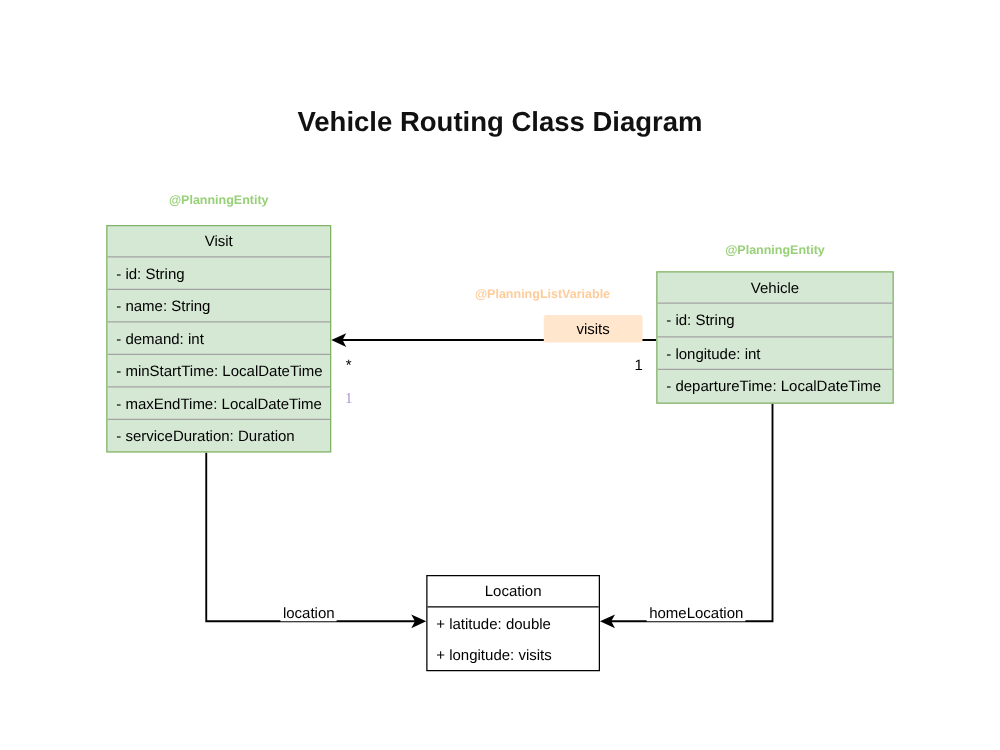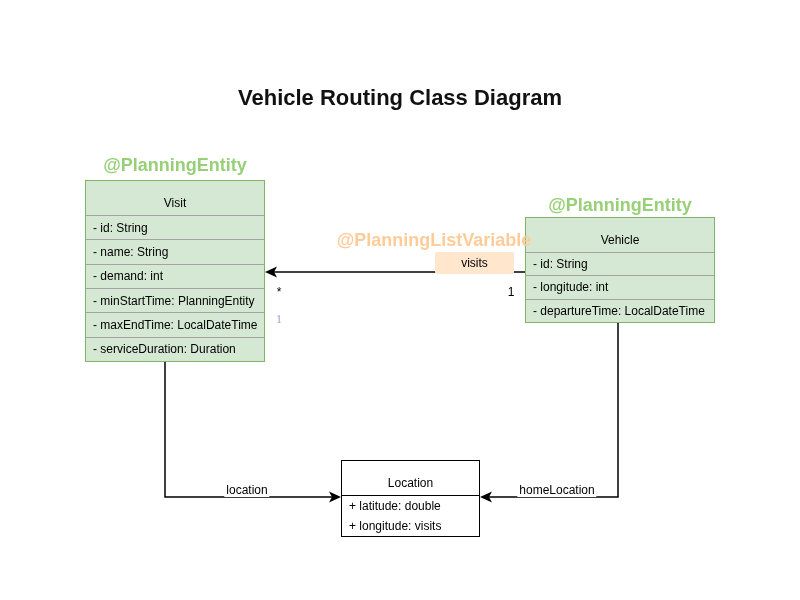--- a/index.html
+++ b/index.html
@@ -14,31 +14,30 @@
   .edges{position:absolute;left:0;top:0;width:800px;height:600px;pointer-events:none;}
 
   .uml-class{
     position:absolute;display:flex;flex-direction:column;box-sizing:border-box;
     font-size:12px;background:#ffffff;border:1px solid #000000;
   }
   .uml-class.green{background:#d5e8d4;border:1px solid #82b366;}
   .uml-header{
     flex:0 0 24px;display:flex;align-items:center;justify-content:center;
     font-size:12px;
-    margin-top:10px;
   }
   .uml-row{
     flex:1 1 auto;display:flex;align-items:center;padding-left:7px;
     border-top:1px solid #a3a3a3;
   }
   .uml-class.plain .uml-header{border-bottom:1px solid #000000;flex:0 0 24px;}
   .uml-class.plain .uml-row{border-top:none;}
 
   .annotation{
-    position:absolute;text-align:center;font-size:18px;font-weight:bold;white-space:nowrap;
+    position:absolute;text-align:center;font-size:10px;font-weight:bold;white-space:nowrap;
   }
   .annotation.green{color:#97d077;}
   .annotation.orange{color:#ffcc99;}
 
   .edge-label{
     position:absolute;transform:translate(-50%,-50%);font-size:12px;
     background:#ffffff;padding:0 2px;white-space:nowrap;line-height:14px;
   }
   .visits-chip{
     position:absolute;left:435px;top:252px;width:79px;height:22px;
@@ -70,21 +69,21 @@
     <path d="M618,322 L618,497 L483,497" stroke="#000000" stroke-width="1.5" fill="none"></path>
     <polygon points="480,497 492,491.5 489,497 492,502.5" fill="#000000"></polygon>
   </svg>
 
   <div class="annotation green" style="left:85px;top:155px;width:180px;">@PlanningEntity</div>
   <div class="uml-class green" style="left:85px;top:180px;width:180px;height:182px;">
     <div class="uml-header">Visit</div>
     <div class="uml-row">- id: String</div>
     <div class="uml-row">- name: String</div>
     <div class="uml-row">- demand: int</div>
-    <div class="uml-row">- minStartTime: PlanningEntity</div>
+    <div class="uml-row">- minStartTime: LocalDateTime</div>
     <div class="uml-row">- maxEndTime: LocalDateTime</div>
     <div class="uml-row">- serviceDuration: Duration</div>
   </div>
 
   <div class="annotation green" style="left:525px;top:195px;width:190px;">@PlanningEntity</div>
   <div class="uml-class green" style="left:525px;top:217px;width:190px;height:106px;">
     <div class="uml-header">Vehicle</div>
     <div class="uml-row">- id: String</div>
     <div class="uml-row">- longitude: int</div>
     <div class="uml-row">- departureTime: LocalDateTime</div>

